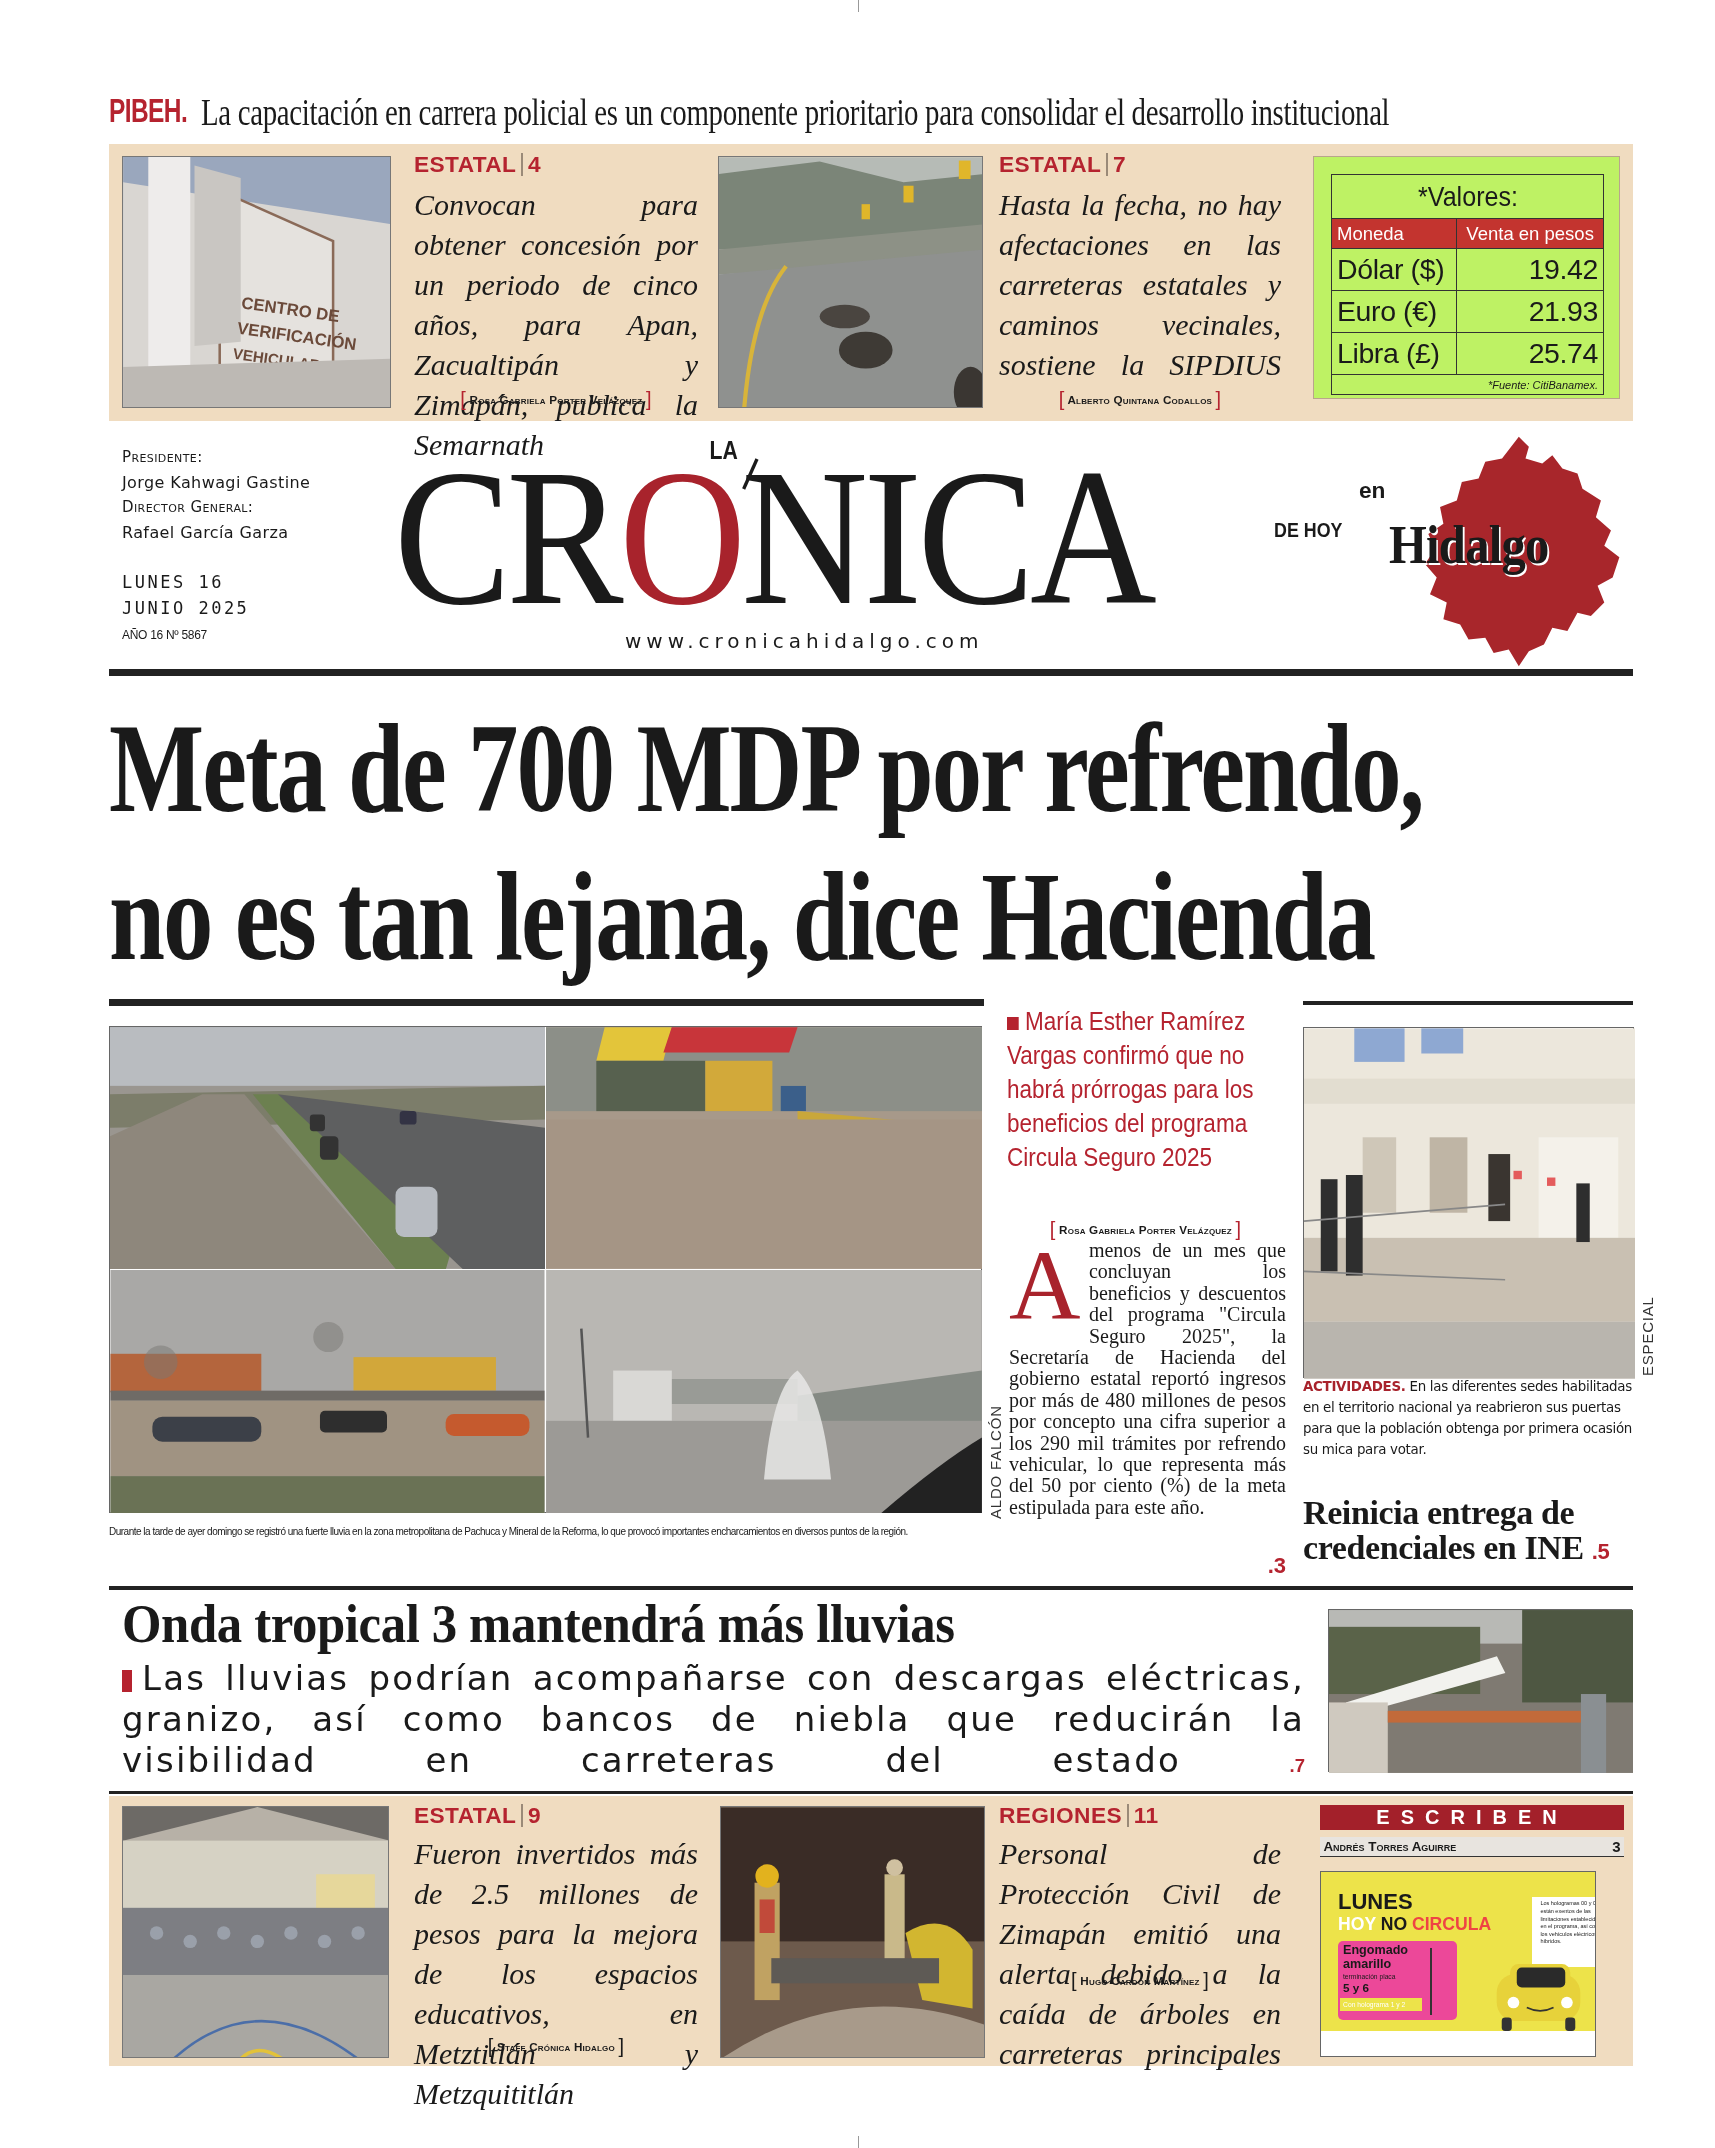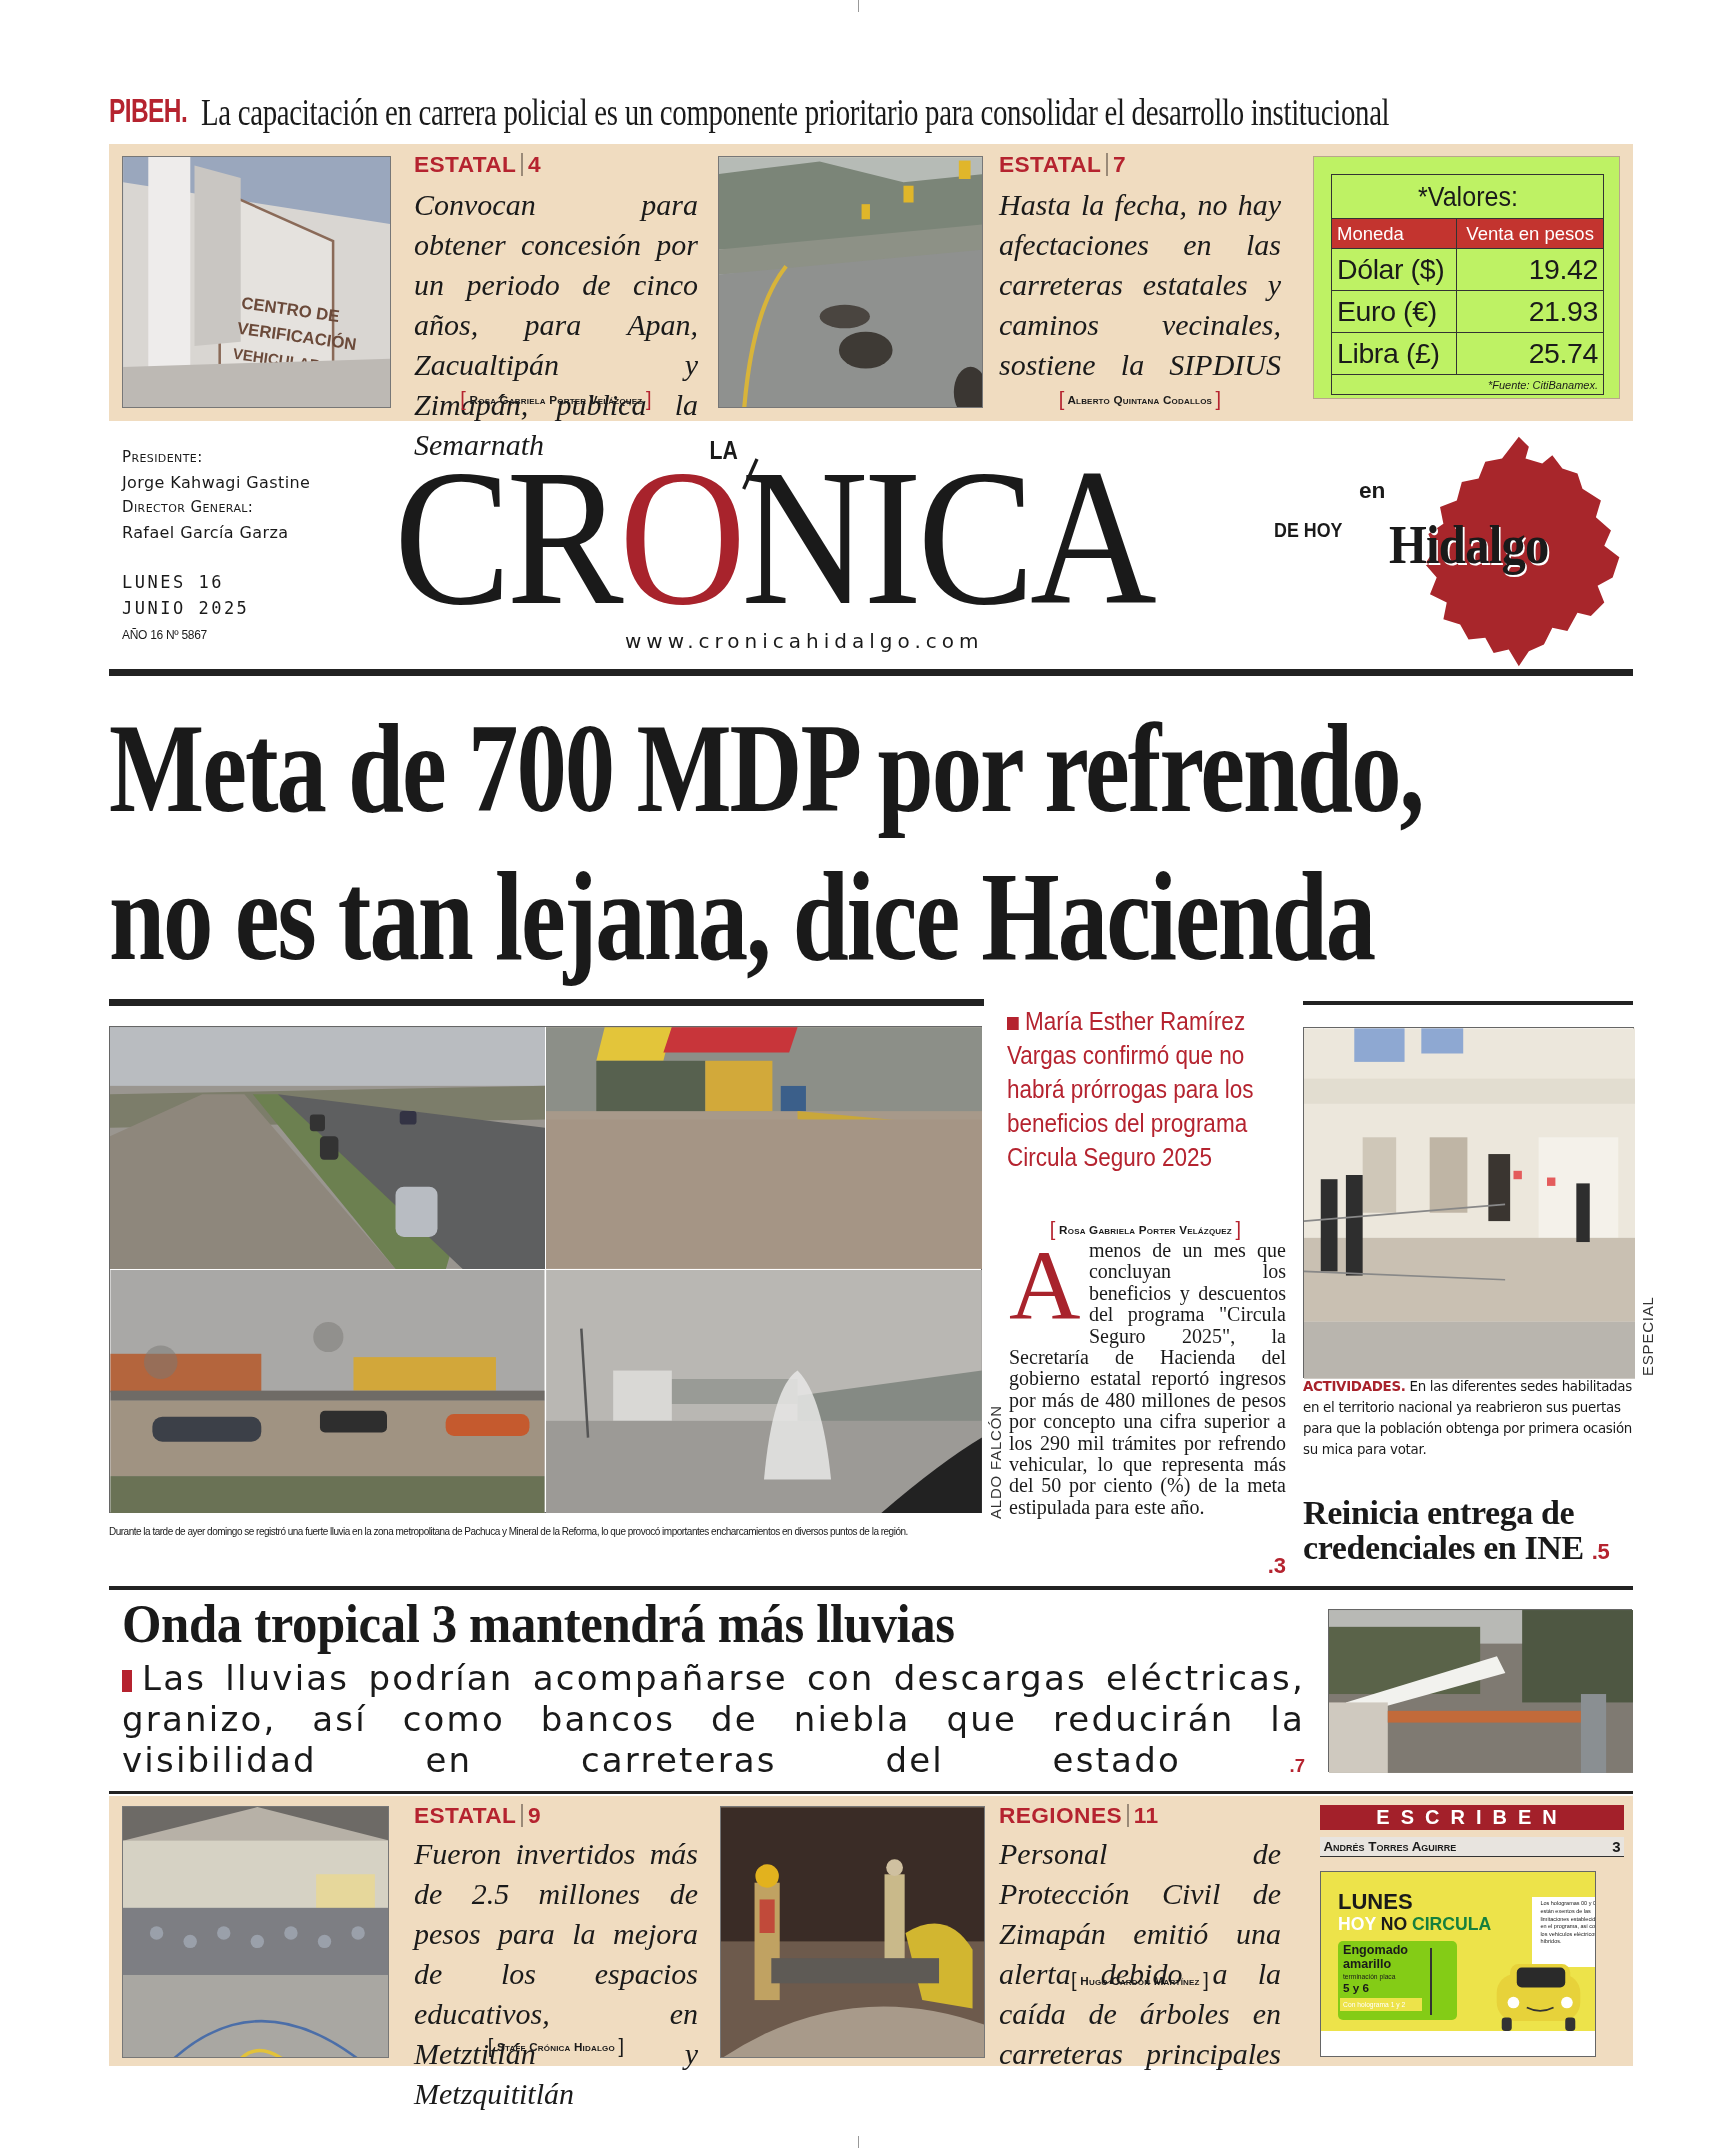--- a/index.html
+++ b/index.html
@@ -407,23 +407,23 @@
   <span>Andrés Torres Aguirre</span>
   <span style="font-variant:normal;font-size:15px;">3</span>
 </div>
 
 <div id="hnc-box" class="abs">
   <div style="position:absolute;left:0;top:0;width:304px;height:159px;background:#ede34a;"></div>
   <div style="position:absolute;left:17px;top:18.5px;font-family:'Liberation Sans',sans-serif;font-weight:700;font-size:22px;line-height:22px;color:#1a1a1a;">LUNES</div>
   <div style="position:absolute;left:17px;top:42px;font-family:'Liberation Sans',sans-serif;font-weight:700;font-size:17.6px;white-space:nowrap;">
     <span style="color:#fff;">HOY</span>
     <span style="color:#1a1a1a;">NO</span>
-    <span style="color:#15803d;">CIRCULA</span>
-  </div>
-  <div style="position:absolute;left:17px;top:69px;width:119px;height:79px;background:#84cc16;border-radius:5px;">
+    <span style="color:#ef4444;">CIRCULA</span>
+  </div>
+  <div style="position:absolute;left:17px;top:69px;width:119px;height:79px;background:#ec4899;border-radius:5px;">
     <div style="position:absolute;left:5px;top:3.4px;font-family:'Liberation Sans',sans-serif;font-weight:700;font-size:12.6px;line-height:12.6px;">Engomado</div>
     <div style="position:absolute;left:5px;top:17px;font-family:'Liberation Sans',sans-serif;font-weight:700;font-size:12.6px;line-height:12.6px;text-align:right;">amarillo</div>
     <div style="position:absolute;left:5px;top:32px;font-family:'Liberation Sans',sans-serif;font-size:6.7px;">terminación placa</div>
     <div style="position:absolute;left:5px;top:40px;font-family:'Liberation Sans',sans-serif;font-weight:700;font-size:11.7px;">5 y 6</div>
     <div style="position:absolute;left:1.7px;top:57px;width:82px;height:13.4px;background:#ede34a;font-family:'Liberation Sans',sans-serif;font-size:6.7px;color:#fff;line-height:13.4px;padding-left:3.4px;">Con holograma 1 y 2</div>
     <div style="position:absolute;left:92px;top:6.7px;width:1.7px;height:67px;background:#333;"></div>
   </div>
   <div style="position:absolute;left:211px;top:25px;width:77px;height:70px;background:#fff;padding:3.4px 3.4px 3.4px 8.4px;font-family:'Liberation Sans',sans-serif;font-size:5.5px;line-height:7.6px;">Los hologramas 00 y 0 están exentos de las limitaciones establecidas en el programa, así como los vehículos eléctricos e híbridos.</div>
   <svg style="position:absolute;left:159px;top:87px;" width="117" height="72" viewBox="0 0 140 86">
     <rect x="20" y="18" width="100" height="56" rx="22" fill="#e7d23a"></rect>

